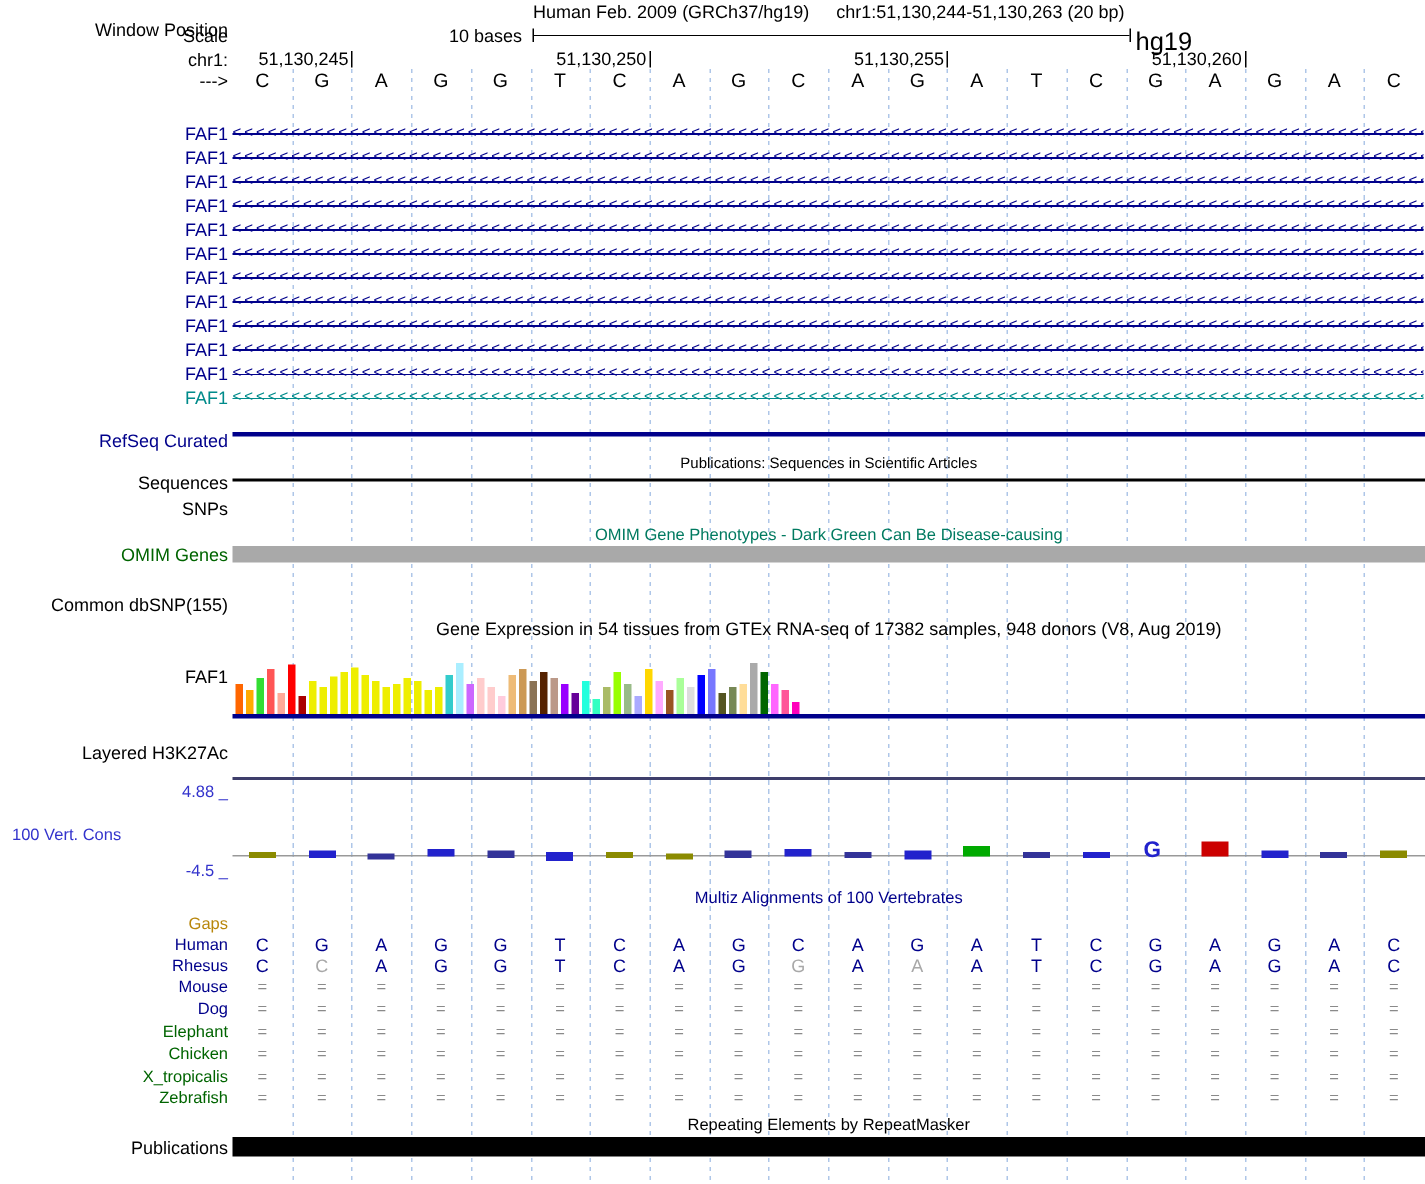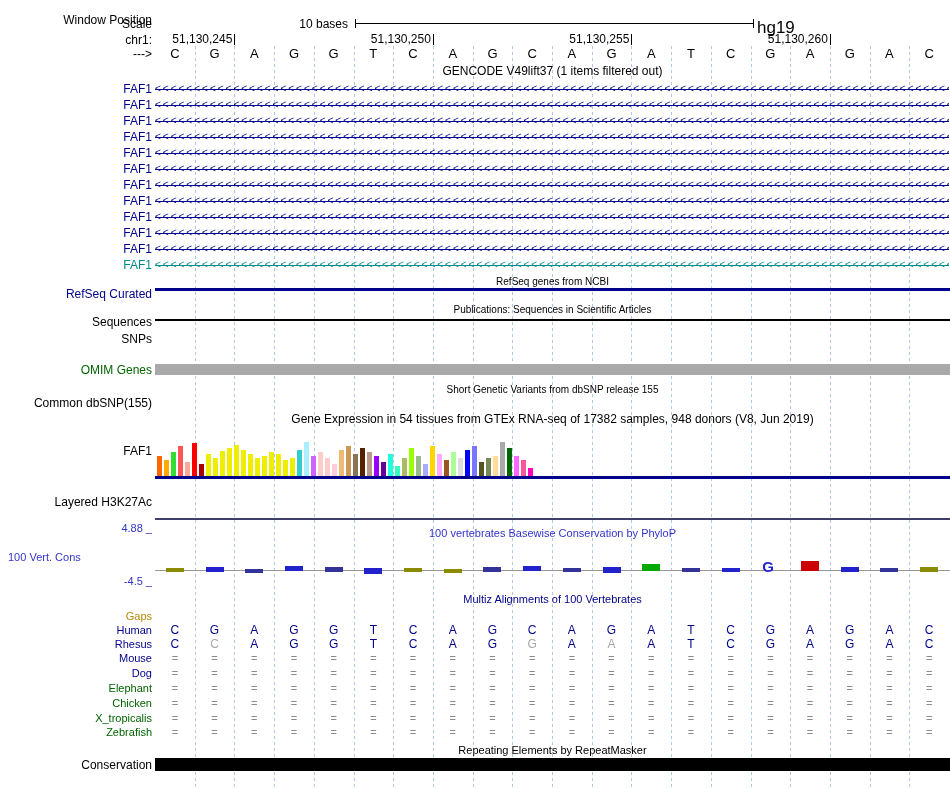--- a/index.html
+++ b/index.html
@@ -52,20 +52,21 @@
       <div class="gridline" style="left: 671.1px;"></div>
       <div class="gridline" style="left: 710.8px;"></div>
       <div class="gridline" style="left: 750.5px;"></div>
       <div class="gridline" style="left: 790.2px;"></div>
       <div class="gridline" style="left: 829.9px;"></div>
       <div class="gridline" style="left: 869.6px;"></div>
       <div class="gridline" style="left: 909.3px;"></div>
     </div>
 
   <div class="lbl" style="top:14px">Window Position</div>
+  <div class="ctitle" style="top:2px"><span>Human Feb. 2009 (GRCh37/hg19)</span><span style="display:inline-block;width:18px"></span><span>chr1:51,130,244-51,130,263 (20 bp)</span></div>
 
   <div class="lbl" style="top:18px">Scale</div>
   <div class="ruler-label" style="left:160px;top:18px;width:188px">10 bases</div>
   <div class="scalebar"></div>
   <div style="position:absolute;left:757px;top:18px;font-size:17px">hg19</div>
 
   <div class="lbl" style="top:34px">chr1:</div>
   <div id="ruler">
       <div class="ruler-label" style="left: 153.4px; width: 79px; top: 33px;">51,130,245</div>
       <div class="ruler-tick" style="left: 234.4px; top: 34px;"></div>
@@ -94,21 +95,20 @@
       <div class="seq-base" style="left: 631.4px; width: 39.7px; top: 47px;">A</div>
       <div class="seq-base" style="left: 671.1px; width: 39.7px; top: 47px;">T</div>
       <div class="seq-base" style="left: 710.8px; width: 39.7px; top: 47px;">C</div>
       <div class="seq-base" style="left: 750.5px; width: 39.7px; top: 47px;">G</div>
       <div class="seq-base" style="left: 790.2px; width: 39.7px; top: 47px;">A</div>
       <div class="seq-base" style="left: 829.9px; width: 39.7px; top: 47px;">G</div>
       <div class="seq-base" style="left: 869.6px; width: 39.7px; top: 47px;">A</div>
       <div class="seq-base" style="left: 909.3px; width: 39.7px; top: 47px;">C</div>
     </div>
 
-  <div class="ctitle" style="top:65px">GENCODE V49lift37 (1 items filtered out)</div>
   <div id="gene-rows">
       <div class="lbl" style="top: 83px; color: rgb(0, 0, 139);">FAF1</div>
       <div class="gene-row" style="top: 83px; color: rgb(0, 0, 139);">&lt;&lt;&lt;&lt;&lt;&lt;&lt;&lt;&lt;&lt;&lt;&lt;&lt;&lt;&lt;&lt;&lt;&lt;&lt;&lt;&lt;&lt;&lt;&lt;&lt;&lt;&lt;&lt;&lt;&lt;&lt;&lt;&lt;&lt;&lt;&lt;&lt;&lt;&lt;&lt;&lt;&lt;&lt;&lt;&lt;&lt;&lt;&lt;&lt;&lt;&lt;&lt;&lt;&lt;&lt;&lt;&lt;&lt;&lt;&lt;&lt;&lt;&lt;&lt;&lt;&lt;&lt;&lt;&lt;&lt;&lt;&lt;&lt;&lt;&lt;&lt;&lt;&lt;&lt;&lt;&lt;&lt;&lt;&lt;&lt;&lt;&lt;&lt;&lt;&lt;&lt;&lt;&lt;&lt;&lt;&lt;&lt;&lt;&lt;&lt;&lt;&lt;&lt;&lt;&lt;&lt;&lt;&lt;&lt;&lt;&lt;&lt;&lt;&lt;&lt;&lt;&lt;&lt;&lt;&lt;&lt;&lt;&lt;&lt;&lt;&lt;&lt;&lt;&lt;&lt;&lt;&lt;&lt;&lt;&lt;&lt;&lt;&lt;&lt;&lt;</div>
       <div class="lbl" style="top: 99px; color: rgb(0, 0, 139);">FAF1</div>
       <div class="gene-row" style="top: 99px; color: rgb(0, 0, 139);">&lt;&lt;&lt;&lt;&lt;&lt;&lt;&lt;&lt;&lt;&lt;&lt;&lt;&lt;&lt;&lt;&lt;&lt;&lt;&lt;&lt;&lt;&lt;&lt;&lt;&lt;&lt;&lt;&lt;&lt;&lt;&lt;&lt;&lt;&lt;&lt;&lt;&lt;&lt;&lt;&lt;&lt;&lt;&lt;&lt;&lt;&lt;&lt;&lt;&lt;&lt;&lt;&lt;&lt;&lt;&lt;&lt;&lt;&lt;&lt;&lt;&lt;&lt;&lt;&lt;&lt;&lt;&lt;&lt;&lt;&lt;&lt;&lt;&lt;&lt;&lt;&lt;&lt;&lt;&lt;&lt;&lt;&lt;&lt;&lt;&lt;&lt;&lt;&lt;&lt;&lt;&lt;&lt;&lt;&lt;&lt;&lt;&lt;&lt;&lt;&lt;&lt;&lt;&lt;&lt;&lt;&lt;&lt;&lt;&lt;&lt;&lt;&lt;&lt;&lt;&lt;&lt;&lt;&lt;&lt;&lt;&lt;&lt;&lt;&lt;&lt;&lt;&lt;&lt;&lt;&lt;&lt;&lt;&lt;&lt;&lt;&lt;&lt;&lt;&lt;</div>
       <div class="lbl" style="top: 115px; color: rgb(0, 0, 139);">FAF1</div>
       <div class="gene-row" style="top: 115px; color: rgb(0, 0, 139);">&lt;&lt;&lt;&lt;&lt;&lt;&lt;&lt;&lt;&lt;&lt;&lt;&lt;&lt;&lt;&lt;&lt;&lt;&lt;&lt;&lt;&lt;&lt;&lt;&lt;&lt;&lt;&lt;&lt;&lt;&lt;&lt;&lt;&lt;&lt;&lt;&lt;&lt;&lt;&lt;&lt;&lt;&lt;&lt;&lt;&lt;&lt;&lt;&lt;&lt;&lt;&lt;&lt;&lt;&lt;&lt;&lt;&lt;&lt;&lt;&lt;&lt;&lt;&lt;&lt;&lt;&lt;&lt;&lt;&lt;&lt;&lt;&lt;&lt;&lt;&lt;&lt;&lt;&lt;&lt;&lt;&lt;&lt;&lt;&lt;&lt;&lt;&lt;&lt;&lt;&lt;&lt;&lt;&lt;&lt;&lt;&lt;&lt;&lt;&lt;&lt;&lt;&lt;&lt;&lt;&lt;&lt;&lt;&lt;&lt;&lt;&lt;&lt;&lt;&lt;&lt;&lt;&lt;&lt;&lt;&lt;&lt;&lt;&lt;&lt;&lt;&lt;&lt;&lt;&lt;&lt;&lt;&lt;&lt;&lt;&lt;&lt;&lt;&lt;&lt;</div>
       <div class="lbl" style="top: 131px; color: rgb(0, 0, 139);">FAF1</div>
       <div class="gene-row" style="top: 131px; color: rgb(0, 0, 139);">&lt;&lt;&lt;&lt;&lt;&lt;&lt;&lt;&lt;&lt;&lt;&lt;&lt;&lt;&lt;&lt;&lt;&lt;&lt;&lt;&lt;&lt;&lt;&lt;&lt;&lt;&lt;&lt;&lt;&lt;&lt;&lt;&lt;&lt;&lt;&lt;&lt;&lt;&lt;&lt;&lt;&lt;&lt;&lt;&lt;&lt;&lt;&lt;&lt;&lt;&lt;&lt;&lt;&lt;&lt;&lt;&lt;&lt;&lt;&lt;&lt;&lt;&lt;&lt;&lt;&lt;&lt;&lt;&lt;&lt;&lt;&lt;&lt;&lt;&lt;&lt;&lt;&lt;&lt;&lt;&lt;&lt;&lt;&lt;&lt;&lt;&lt;&lt;&lt;&lt;&lt;&lt;&lt;&lt;&lt;&lt;&lt;&lt;&lt;&lt;&lt;&lt;&lt;&lt;&lt;&lt;&lt;&lt;&lt;&lt;&lt;&lt;&lt;&lt;&lt;&lt;&lt;&lt;&lt;&lt;&lt;&lt;&lt;&lt;&lt;&lt;&lt;&lt;&lt;&lt;&lt;&lt;&lt;&lt;&lt;&lt;&lt;&lt;&lt;&lt;</div>
       <div class="lbl" style="top: 147px; color: rgb(0, 0, 139);">FAF1</div>
@@ -122,37 +122,36 @@
       <div class="lbl" style="top: 211px; color: rgb(0, 0, 139);">FAF1</div>
       <div class="gene-row" style="top: 211px; color: rgb(0, 0, 139);">&lt;&lt;&lt;&lt;&lt;&lt;&lt;&lt;&lt;&lt;&lt;&lt;&lt;&lt;&lt;&lt;&lt;&lt;&lt;&lt;&lt;&lt;&lt;&lt;&lt;&lt;&lt;&lt;&lt;&lt;&lt;&lt;&lt;&lt;&lt;&lt;&lt;&lt;&lt;&lt;&lt;&lt;&lt;&lt;&lt;&lt;&lt;&lt;&lt;&lt;&lt;&lt;&lt;&lt;&lt;&lt;&lt;&lt;&lt;&lt;&lt;&lt;&lt;&lt;&lt;&lt;&lt;&lt;&lt;&lt;&lt;&lt;&lt;&lt;&lt;&lt;&lt;&lt;&lt;&lt;&lt;&lt;&lt;&lt;&lt;&lt;&lt;&lt;&lt;&lt;&lt;&lt;&lt;&lt;&lt;&lt;&lt;&lt;&lt;&lt;&lt;&lt;&lt;&lt;&lt;&lt;&lt;&lt;&lt;&lt;&lt;&lt;&lt;&lt;&lt;&lt;&lt;&lt;&lt;&lt;&lt;&lt;&lt;&lt;&lt;&lt;&lt;&lt;&lt;&lt;&lt;&lt;&lt;&lt;&lt;&lt;&lt;&lt;&lt;&lt;</div>
       <div class="lbl" style="top: 227px; color: rgb(0, 0, 139);">FAF1</div>
       <div class="gene-row" style="top: 227px; color: rgb(0, 0, 139);">&lt;&lt;&lt;&lt;&lt;&lt;&lt;&lt;&lt;&lt;&lt;&lt;&lt;&lt;&lt;&lt;&lt;&lt;&lt;&lt;&lt;&lt;&lt;&lt;&lt;&lt;&lt;&lt;&lt;&lt;&lt;&lt;&lt;&lt;&lt;&lt;&lt;&lt;&lt;&lt;&lt;&lt;&lt;&lt;&lt;&lt;&lt;&lt;&lt;&lt;&lt;&lt;&lt;&lt;&lt;&lt;&lt;&lt;&lt;&lt;&lt;&lt;&lt;&lt;&lt;&lt;&lt;&lt;&lt;&lt;&lt;&lt;&lt;&lt;&lt;&lt;&lt;&lt;&lt;&lt;&lt;&lt;&lt;&lt;&lt;&lt;&lt;&lt;&lt;&lt;&lt;&lt;&lt;&lt;&lt;&lt;&lt;&lt;&lt;&lt;&lt;&lt;&lt;&lt;&lt;&lt;&lt;&lt;&lt;&lt;&lt;&lt;&lt;&lt;&lt;&lt;&lt;&lt;&lt;&lt;&lt;&lt;&lt;&lt;&lt;&lt;&lt;&lt;&lt;&lt;&lt;&lt;&lt;&lt;&lt;&lt;&lt;&lt;&lt;&lt;</div>
       <div class="lbl" style="top: 243px; color: rgb(0, 0, 139);">FAF1</div>
       <div class="gene-row" style="top: 243px; color: rgb(0, 0, 139);">&lt;&lt;&lt;&lt;&lt;&lt;&lt;&lt;&lt;&lt;&lt;&lt;&lt;&lt;&lt;&lt;&lt;&lt;&lt;&lt;&lt;&lt;&lt;&lt;&lt;&lt;&lt;&lt;&lt;&lt;&lt;&lt;&lt;&lt;&lt;&lt;&lt;&lt;&lt;&lt;&lt;&lt;&lt;&lt;&lt;&lt;&lt;&lt;&lt;&lt;&lt;&lt;&lt;&lt;&lt;&lt;&lt;&lt;&lt;&lt;&lt;&lt;&lt;&lt;&lt;&lt;&lt;&lt;&lt;&lt;&lt;&lt;&lt;&lt;&lt;&lt;&lt;&lt;&lt;&lt;&lt;&lt;&lt;&lt;&lt;&lt;&lt;&lt;&lt;&lt;&lt;&lt;&lt;&lt;&lt;&lt;&lt;&lt;&lt;&lt;&lt;&lt;&lt;&lt;&lt;&lt;&lt;&lt;&lt;&lt;&lt;&lt;&lt;&lt;&lt;&lt;&lt;&lt;&lt;&lt;&lt;&lt;&lt;&lt;&lt;&lt;&lt;&lt;&lt;&lt;&lt;&lt;&lt;&lt;&lt;&lt;&lt;&lt;&lt;&lt;</div>
       <div class="lbl" style="top: 259px; color: rgb(0, 139, 139);">FAF1</div>
       <div class="gene-row" style="top: 259px; color: rgb(0, 139, 139);">&lt;&lt;&lt;&lt;&lt;&lt;&lt;&lt;&lt;&lt;&lt;&lt;&lt;&lt;&lt;&lt;&lt;&lt;&lt;&lt;&lt;&lt;&lt;&lt;&lt;&lt;&lt;&lt;&lt;&lt;&lt;&lt;&lt;&lt;&lt;&lt;&lt;&lt;&lt;&lt;&lt;&lt;&lt;&lt;&lt;&lt;&lt;&lt;&lt;&lt;&lt;&lt;&lt;&lt;&lt;&lt;&lt;&lt;&lt;&lt;&lt;&lt;&lt;&lt;&lt;&lt;&lt;&lt;&lt;&lt;&lt;&lt;&lt;&lt;&lt;&lt;&lt;&lt;&lt;&lt;&lt;&lt;&lt;&lt;&lt;&lt;&lt;&lt;&lt;&lt;&lt;&lt;&lt;&lt;&lt;&lt;&lt;&lt;&lt;&lt;&lt;&lt;&lt;&lt;&lt;&lt;&lt;&lt;&lt;&lt;&lt;&lt;&lt;&lt;&lt;&lt;&lt;&lt;&lt;&lt;&lt;&lt;&lt;&lt;&lt;&lt;&lt;&lt;&lt;&lt;&lt;&lt;&lt;&lt;&lt;&lt;&lt;&lt;&lt;&lt;</div>
     </div>
 
-  <div class="ctitle sm" style="top:276px">RefSeq genes from NCBI</div>
   <div class="hline" style="top: 288px; height: 3px; background: rgb(0, 0, 139);"></div>
   <div class="lbl" style="top: 288px; color: rgb(0, 0, 139);">RefSeq Curated</div>
 
   <div class="ctitle sm" style="top:304px">Publications: Sequences in Scientific Articles</div>
   <div class="hline" style="top:319px;height:2px;background:#000"></div>
   <div class="lbl" style="top:316px">Sequences</div>
 
   <div class="lbl" style="top:333px">SNPs</div>
 
+  <div class="ctitle md" style="top: 351px; color: rgb(0, 122, 96);">OMIM Gene Phenotypes - Dark Green Can Be Disease-causing</div>
   <div class="hline" style="top: 364px; height: 11px; background: rgb(169, 169, 169);"></div>
   <div class="lbl" style="top: 364px; color: rgb(0, 100, 0);">OMIM Genes</div>
 
-  <div class="ctitle sm" style="top:384px">Short Genetic Variants from dbSNP release 155</div>
   <div class="lbl" style="top:397px">Common dbSNP(155)</div>
 
-  <div class="ctitle" style="top:413px">Gene Expression in 54 tissues from GTEx RNA-seq of 17382 samples, 948 donors (V8, Jun 2019)</div>
+  <div class="ctitle" style="top:413px">Gene Expression in 54 tissues from GTEx RNA-seq of 17382 samples, 948 donors (V8, Aug 2019)</div>
   <div class="lbl" style="top:445px">FAF1</div>
   <div id="gtex-bars">
       <div class="gtex-bar" style="background: rgb(255, 102, 0); height: 20px;"></div>
       <div class="gtex-bar" style="background: rgb(255, 170, 0); height: 16px;"></div>
       <div class="gtex-bar" style="background: rgb(51, 221, 51); height: 24px;"></div>
       <div class="gtex-bar" style="background: rgb(255, 85, 85); height: 30px;"></div>
       <div class="gtex-bar" style="background: rgb(255, 170, 153); height: 14px;"></div>
       <div class="gtex-bar" style="background: rgb(255, 0, 0); height: 33px;"></div>
       <div class="gtex-bar" style="background: rgb(170, 0, 0); height: 12px;"></div>
       <div class="gtex-bar" style="background: rgb(238, 238, 0); height: 22px;"></div>
@@ -202,21 +201,20 @@
       <div class="gtex-bar" style="background: rgb(255, 102, 255); height: 20px;"></div>
       <div class="gtex-bar" style="background: rgb(255, 85, 153); height: 16px;"></div>
       <div class="gtex-bar" style="background: rgb(255, 0, 187); height: 8px;"></div>
     </div>
   <div class="hline" style="top: 476px; height: 3px; background: rgb(0, 0, 139);"></div>
 
   <div class="lbl" style="top:496px">Layered H3K27Ac</div>
   <div class="hline" style="top: 518px; height: 2px; background: rgb(62, 62, 107);"></div>
 
   <div class="lbl sm" style="top: 522px; color: rgb(51, 51, 204);">4.88 _</div>
-  <div class="ctitle md" style="top: 527px; color: rgb(51, 51, 204);">100 vertebrates Basewise Conservation by PhyloP</div>
   <div class="lbl sm" style="top: 551px; text-align: left; padding-left: 8px; box-sizing: border-box; color: rgb(51, 51, 204);">100 Vert. Cons</div>
   <div class="hline" style="top:570px;height:1px;background:#999"></div>
   <div id="cons-marks">
       <div class="cons-mark" style="left: 165.85px; width: 18px; height: 4px; top: 568px; background: rgb(139, 139, 0);"></div>
       <div class="cons-mark" style="left: 205.55px; width: 18px; height: 5px; top: 567px; background: rgb(34, 34, 204);"></div>
       <div class="cons-mark" style="left: 245.25px; width: 18px; height: 4px; top: 569px; background: rgb(51, 51, 153);"></div>
       <div class="cons-mark" style="left: 284.95px; width: 18px; height: 5px; top: 566px; background: rgb(34, 34, 204);"></div>
       <div class="cons-mark" style="left: 324.65px; width: 18px; height: 5px; top: 567px; background: rgb(51, 51, 153);"></div>
       <div class="cons-mark" style="left: 364.35px; width: 18px; height: 6px; top: 568px; background: rgb(34, 34, 204);"></div>
       <div class="cons-mark" style="left: 404.05px; width: 18px; height: 4px; top: 568px; background: rgb(139, 139, 0);"></div>
@@ -404,15 +402,15 @@
       <div class="mz-base mz-eq" style="left: 710.8px; width: 39.7px; top: 726px; color: rgb(138, 138, 138);">=</div>
       <div class="mz-base mz-eq" style="left: 750.5px; width: 39.7px; top: 726px; color: rgb(138, 138, 138);">=</div>
       <div class="mz-base mz-eq" style="left: 790.2px; width: 39.7px; top: 726px; color: rgb(138, 138, 138);">=</div>
       <div class="mz-base mz-eq" style="left: 829.9px; width: 39.7px; top: 726px; color: rgb(138, 138, 138);">=</div>
       <div class="mz-base mz-eq" style="left: 869.6px; width: 39.7px; top: 726px; color: rgb(138, 138, 138);">=</div>
       <div class="mz-base mz-eq" style="left: 909.3px; width: 39.7px; top: 726px; color: rgb(138, 138, 138);">=</div>
     </div>
 
   <div class="ctitle md" style="top:744px">Repeating Elements by RepeatMasker</div>
   <div class="hline" style="top: 758px; height: 13px; background: rgb(0, 0, 0);"></div>
-  <div class="lbl" style="top:759px">Conservation</div>
+  <div class="lbl" style="top:759px">Publications</div>
 
 </div>
 
 </body></html>

